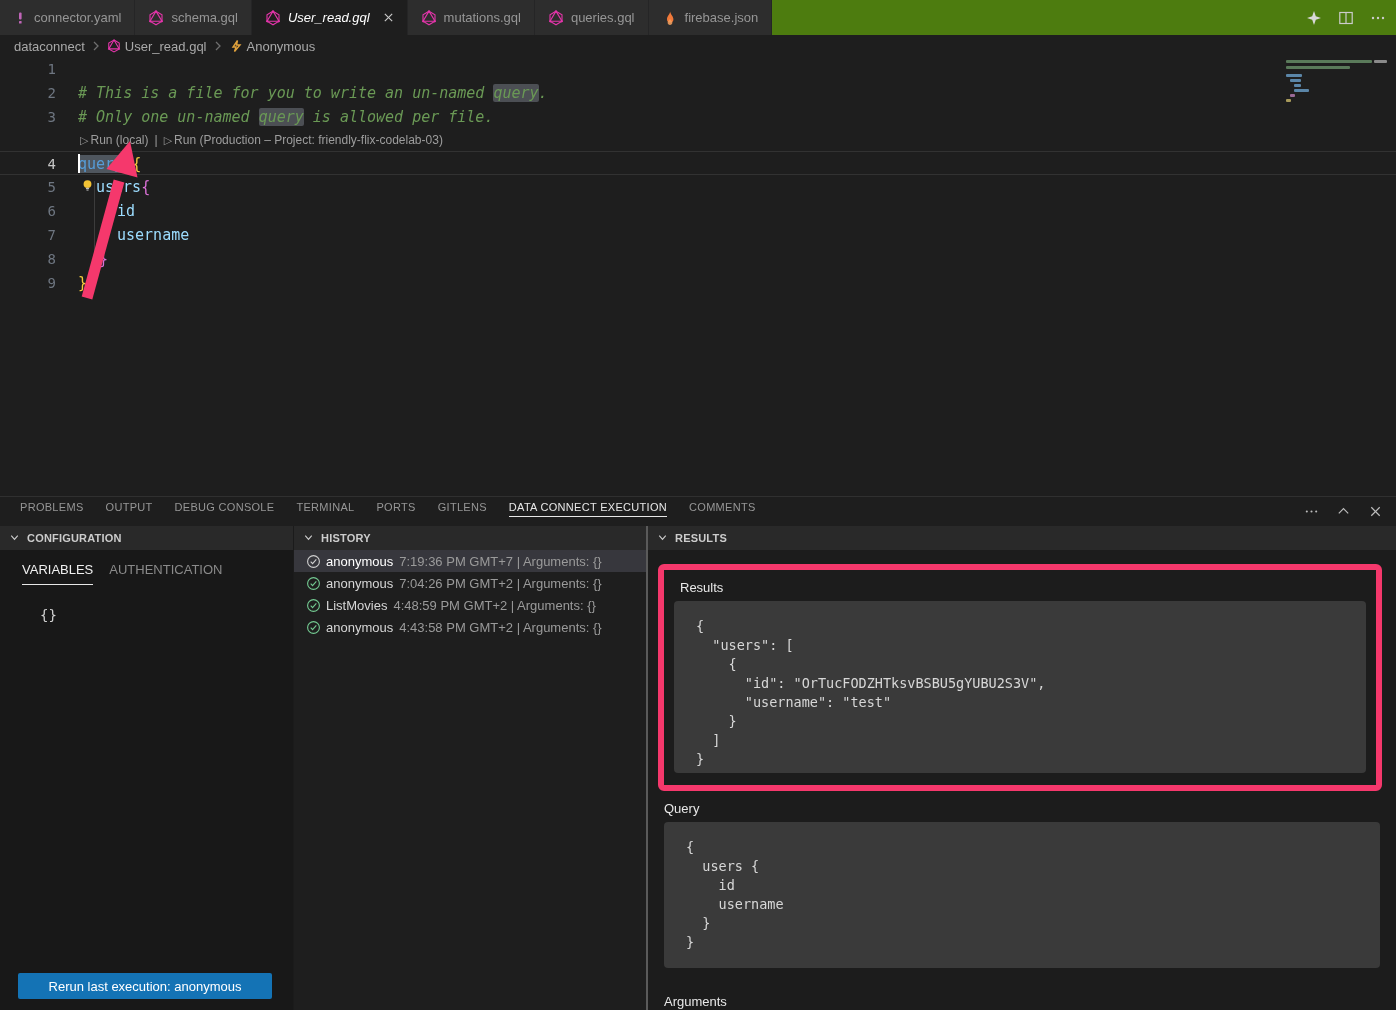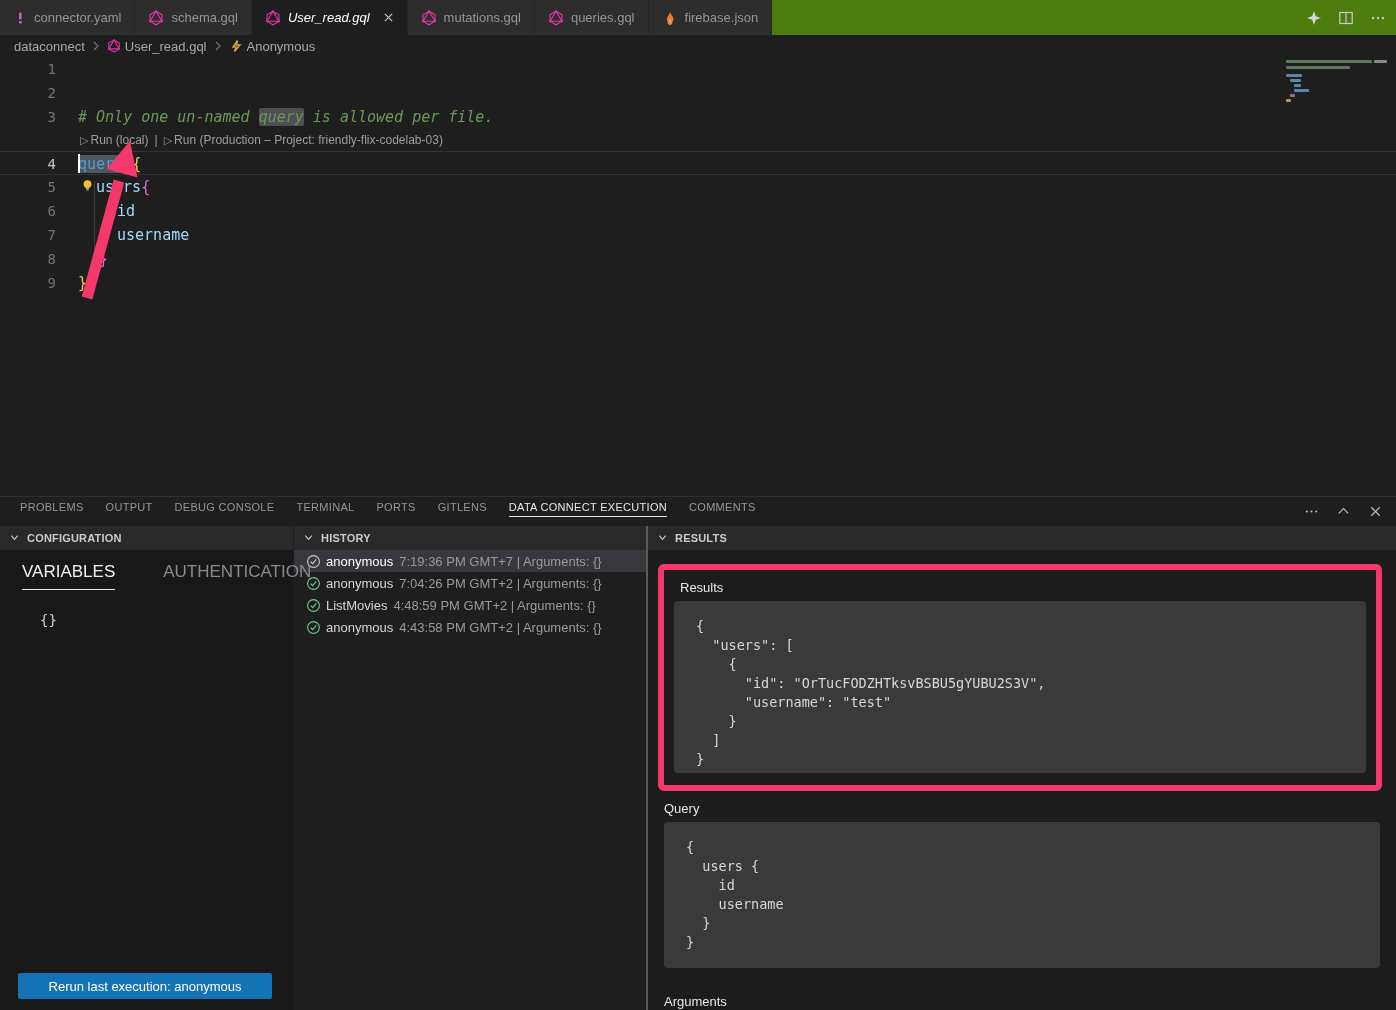--- a/index.html
+++ b/index.html
@@ -57,21 +57,21 @@
                 font-size:11px; color:#969696; letter-spacing:.3px; }
   .ptab { cursor:pointer; padding:4px 0 3px; border-bottom:1px solid transparent; white-space:nowrap; }
   .ptab.active { color:#e7e7e7; border-bottom-color:#e7e7e7; }
   .panel-actions { position:absolute; right:12px; top:0; height:29px; display:flex; align-items:center; gap:16px; }
 
   .panel-body { position:absolute; left:0; top:29px; right:0; bottom:0; display:flex; }
   .col-header { height:24px; background:#292929; display:flex; align-items:center; gap:5px; padding-left:8px;
                 font-size:11px; font-weight:bold; color:#cccccc; letter-spacing:.2px; cursor:pointer; }
   .col-config { width:293px; flex:none; display:flex; flex-direction:column; }
   .config-body { position:relative; flex:1; background:#181818; }
-  .config-tabs { display:flex; gap:48px; padding:12px 0 0 22px; font-size:17px; color:#8a8a8a; }
+  .config-tabs { display:flex; gap:16px; padding:12px 0 0 22px; font-size:13px; color:#8a8a8a; }
   .ctab { cursor:pointer; padding-bottom:7px; border-bottom:1.5px solid transparent; }
   .ctab.active { color:#f0f0f0; border-bottom-color:#e7e7e7; }
   .vars-value { margin:22px 0 0 40px; font-family:"DejaVu Sans Mono",monospace; font-size:14px; color:#d0d0d0; cursor:text; }
   .rerun-btn { position:absolute; left:18px; right:21px; bottom:11px; height:26px; background:#1473b5; border:none;
                border-radius:2px; color:#ffffff; font-size:13px; font-family:"Liberation Sans",sans-serif; cursor:pointer; }
 
   .col-history { width:353px; flex:none; display:flex; flex-direction:column; border-left:1px solid #1b1b1b; }
   .history-body { flex:1; background:#1e1e1e; }
   .h-row { height:22px; display:flex; align-items:center; gap:6px; padding-left:12px; font-size:13px; cursor:pointer; white-space:nowrap; }
   .h-row.selected { background:#37373d; }
@@ -217,20 +217,21 @@
     </span>
   </div>
 
   <div class="editor">
     <div class="ed-line">
         <span class="ln">1</span>
         <span class="code"></span>
       </div>
     <div class="ed-line">
         <span class="ln">2</span>
+        <span class="code"><span class="cmt"># This is a file for you to write an un-named </span><span class="cmt hl">query</span><span class="cmt">.</span></span>
       </div>
     <div class="ed-line">
         <span class="ln">3</span>
         <span class="code"><span class="cmt"># Only one un-named </span><span class="cmt hl">query</span><span class="cmt"> is allowed per file.</span></span>
       </div>
     <div class="codelens">
       <span class="lens-link">
           <span class="tri">▷</span>
           <span>Run (local)</span>
         </span>

